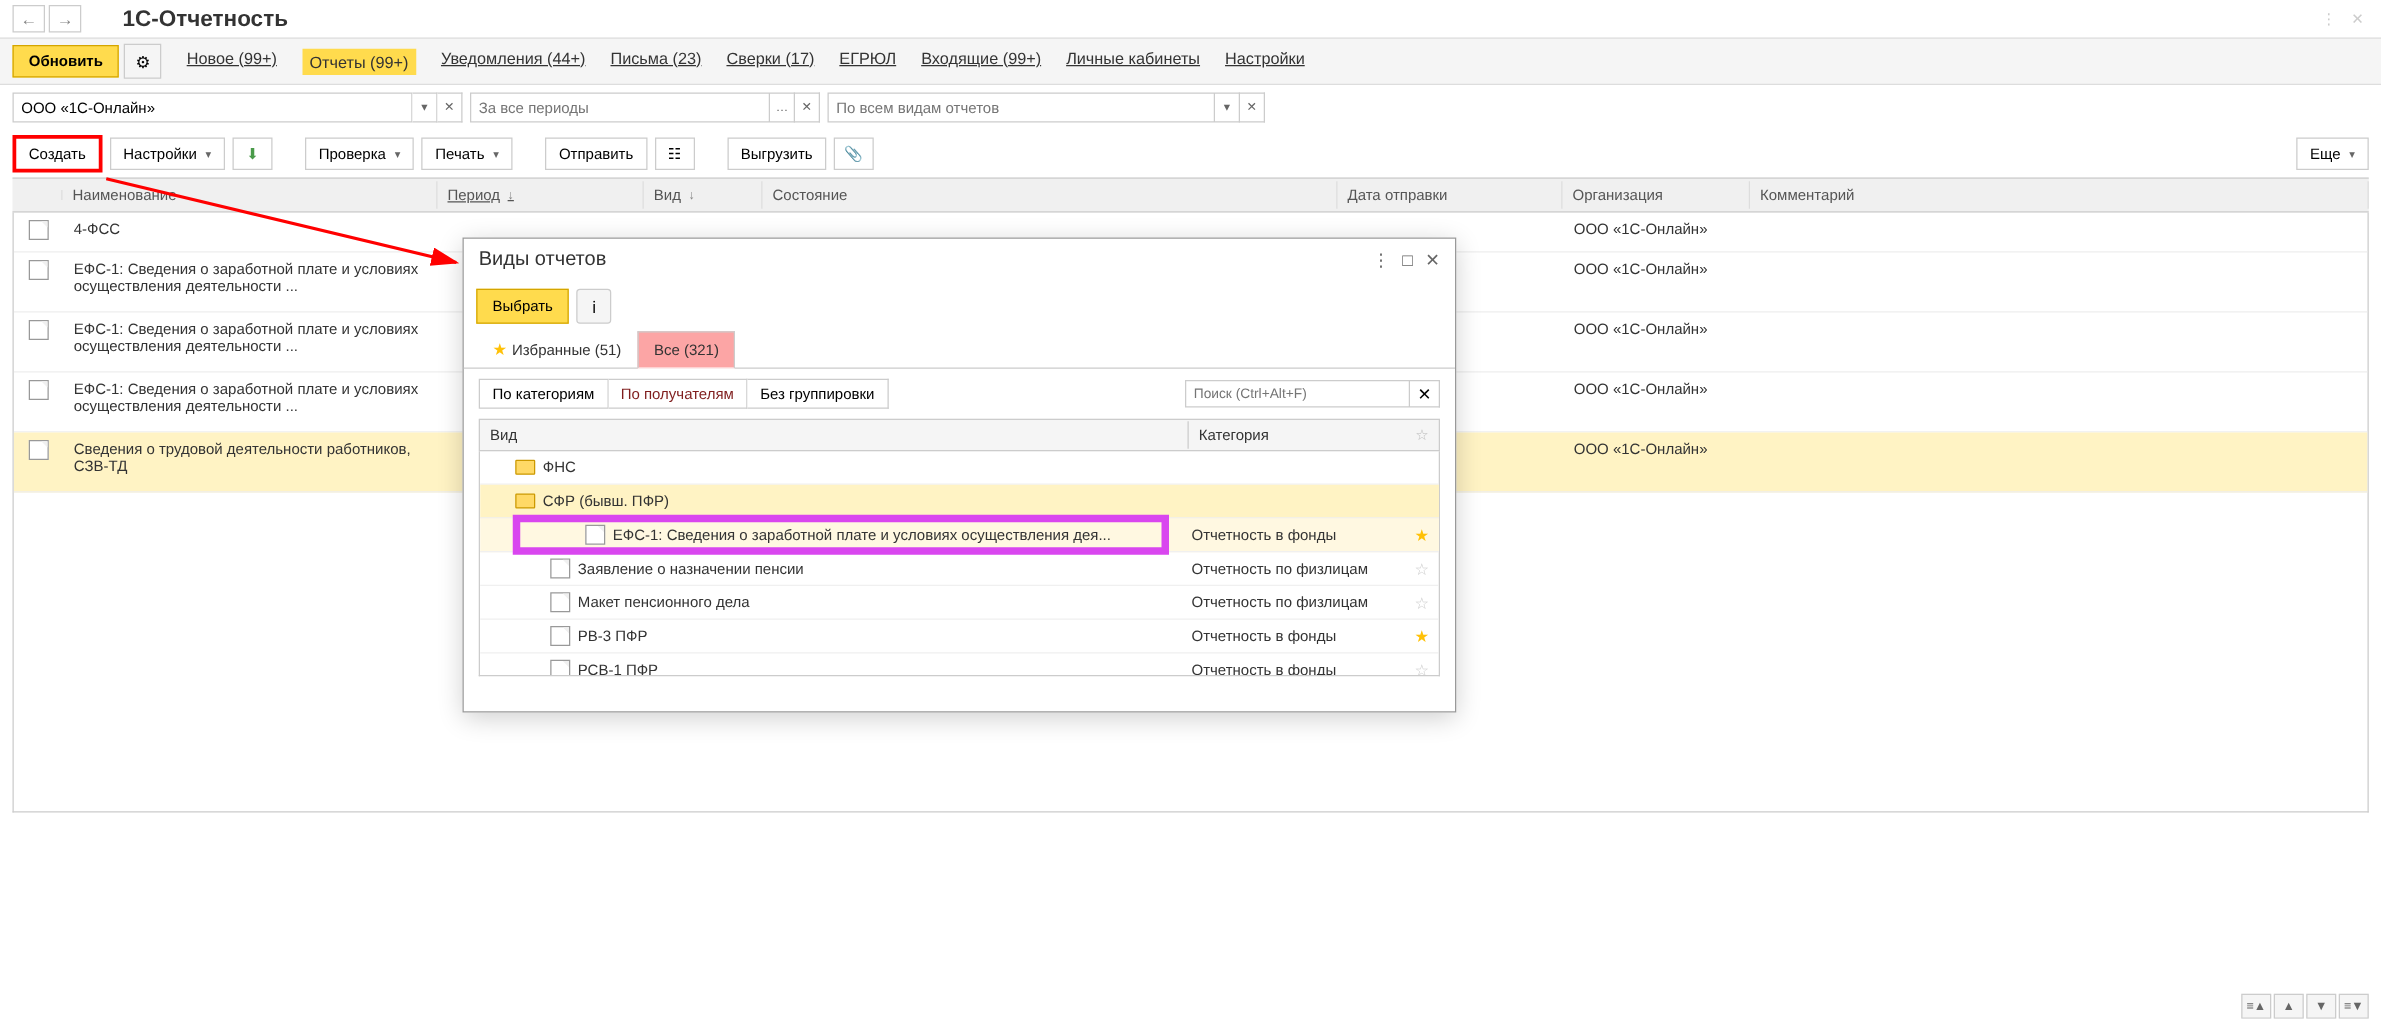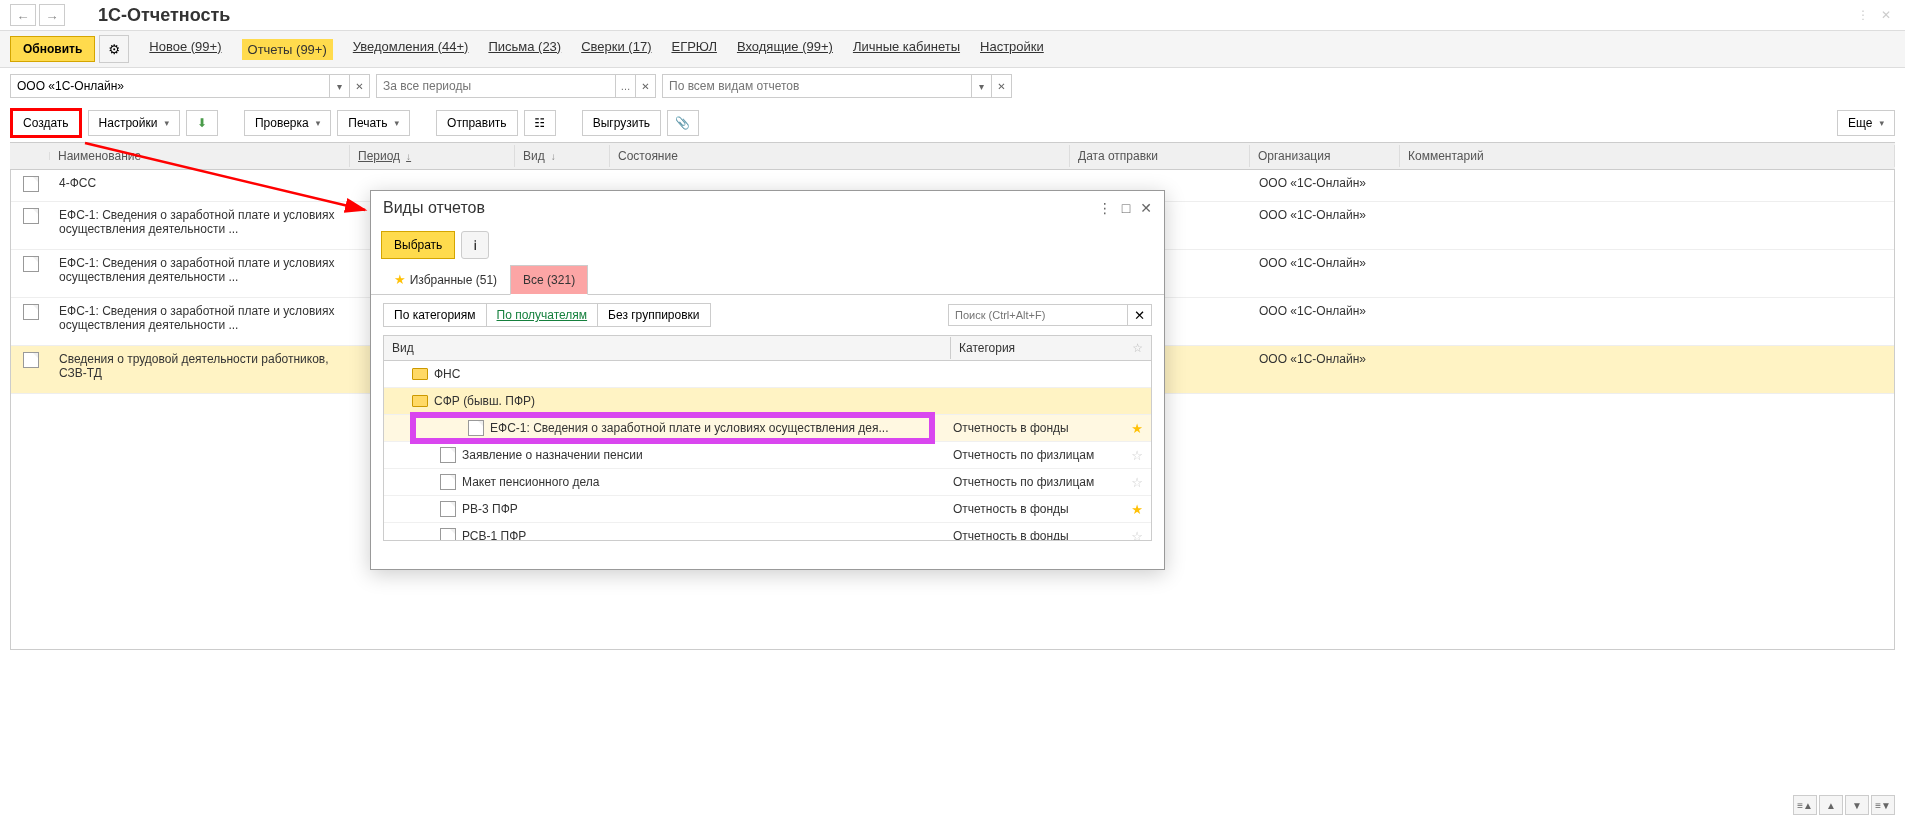--- a/index.html
+++ b/index.html
@@ -64,21 +64,21 @@
 .btn-round { border: 1px solid #ccc; background: #f5f5f5; width: 28px; height: 28px; border-radius: 3px; cursor: pointer; display: flex; align-items: center; justify-content: center; }
 
 .tabs { display: flex; padding: 0 10px; border-bottom: 1px solid #ccc; }
 .tab { padding: 6px 12px; border: 1px solid transparent; cursor: pointer; font-size: 12px; display: flex; align-items: center; gap: 4px; }
 .tab.active { border: 1px solid #ccc; border-bottom: 1px solid #fff; background: #fca5a5; margin-bottom: -1px; }
 .star { color: #ffc107; font-size: 13px; }
 
 .modal-controls { display: flex; padding: 8px 12px; gap: 0; align-items: center; justify-content: space-between; }
 .seg-btn { border: 1px solid #ccc; background: #fff; padding: 4px 10px; cursor: pointer; font-size: 12px; }
 .seg-btn:not(:first-child) { border-left: none; }
-.seg-btn.active { color: #15803d; text-decoration: underline; }
+.seg-btn.active { color: #7f1d1d; }
 .search-box { margin-left: auto; display: flex; }
 .search-box input { border: 1px solid #ccc; padding: 4px 6px; width: 180px; font-size: 11px; color: #999; }
 .search-box button { border: 1px solid #ccc; border-left: none; background: #fff; width: 24px; cursor: pointer; }
 
 .tree-head { display: flex; background: #f5f5f5; border: 1px solid #ccc; margin: 0 12px; height: 26px; align-items: center; }
 .th-type { flex: 1; padding: 4px 8px; font-size: 12px; border-right: 1px solid #ccc; }
 .th-cat { width: 200px; padding: 1px 8px; font-size: 12px; display: flex; align-items: flex-end; }
 .th-cat .star-outline { margin-left: auto; color: #bbb; }
 
 .tree { margin: 0 12px; border: 1px solid #ccc; border-top: none; height: 180px; overflow-y: auto; position: relative; }

